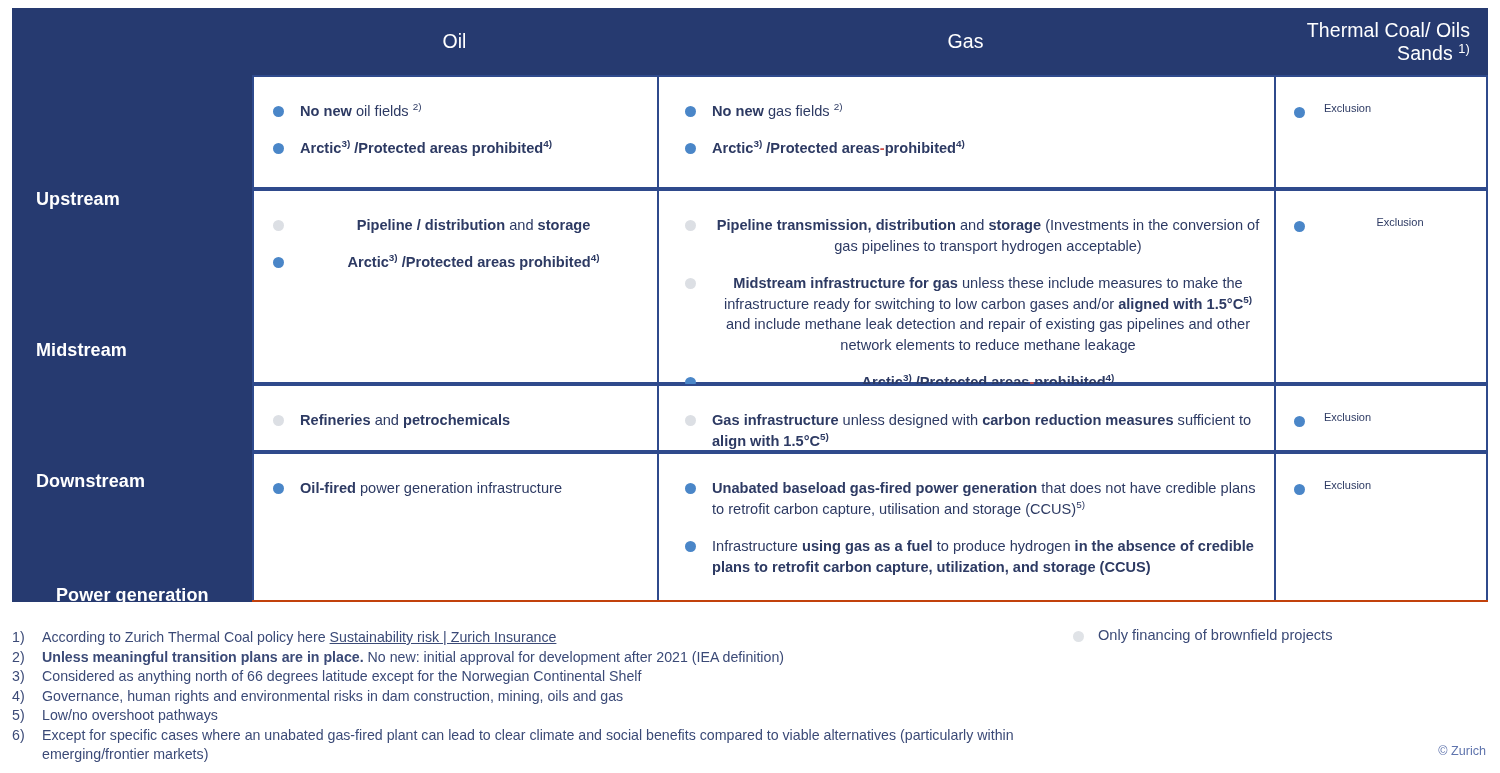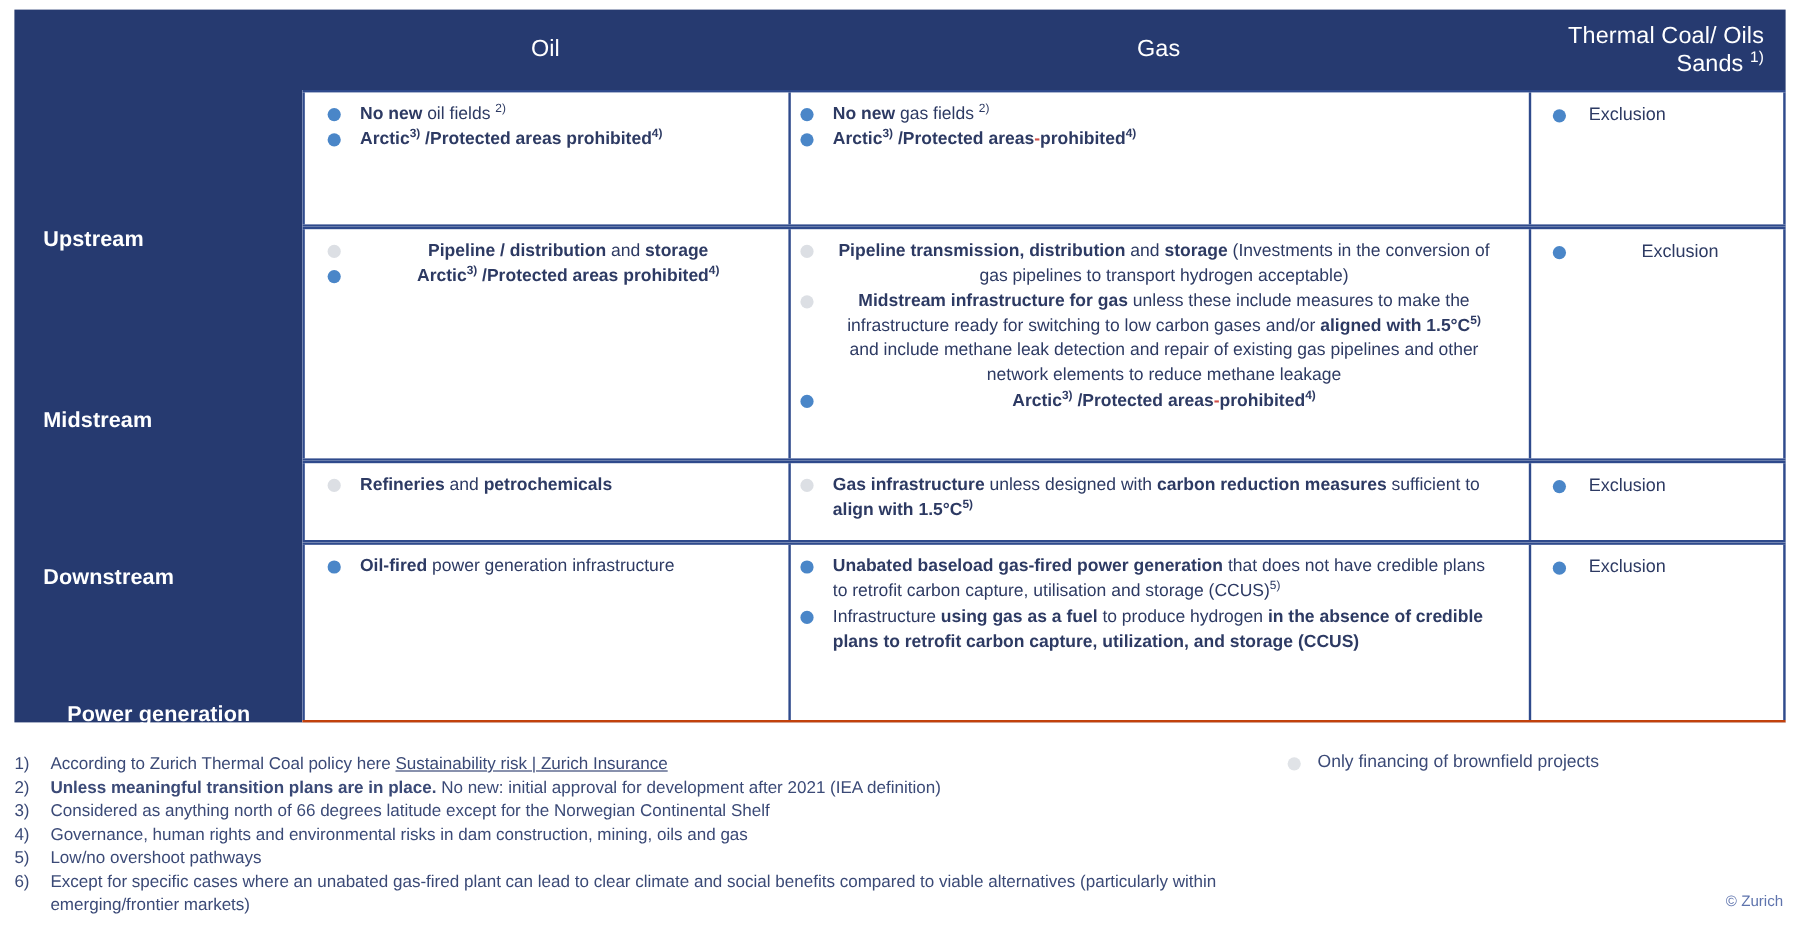--- a/index.html
+++ b/index.html
@@ -97,49 +97,49 @@
 
   
   .cell {
     position: absolute;
     top: 0;
     bottom: 0;
     box-sizing: border-box;
     padding: 8px 10px 6px 14px;
   }
   .cell-oil  { left: 2px;    width: 403px; }
-  .cell-gas  { left: 389px;  width: 615px; padding-left: 21px; }
+  .cell-gas  { left: 407px;  width: 615px; padding-left: 21px; }
   .cell-coal { left: 1024px; width: 210px; }
 
   
   ul.blist {
     list-style: none;
     margin: 0;
     padding: 0;
   }
   ul.blist > li {
     position: relative;
     padding-left: 32px;
-    margin: 0 0 0 0;
+    margin: 16px 0 0 0;
     font-size: 14.6px;
     line-height: 1.43;
     color: #2d3a63;
   }
   ul.blist > li .dot {
     position: absolute;
     left: 5px;
     top: 5px;
     width: 11px;
     height: 11px;
     border-radius: 50%;
     background: #4a86c8;
   }
   ul.blist > li .dot.grey { background: #dcdfe4; }
 
-  .cell-coal ul.blist > li { padding-left: 34px; font-size: 15px; }
+  .cell-coal ul.blist > li { padding-left: 34px; font-size: 11px; }
   .cell-coal ul.blist > li .dot { left: 4px; top: 6px; }
 
   b, strong { font-weight: bold; }
   sup { font-size: 0.68em; vertical-align: super; line-height: 0; }
   .strike-mark {
     color: #d0504a;
   }
 
   
   .rowlabel {

